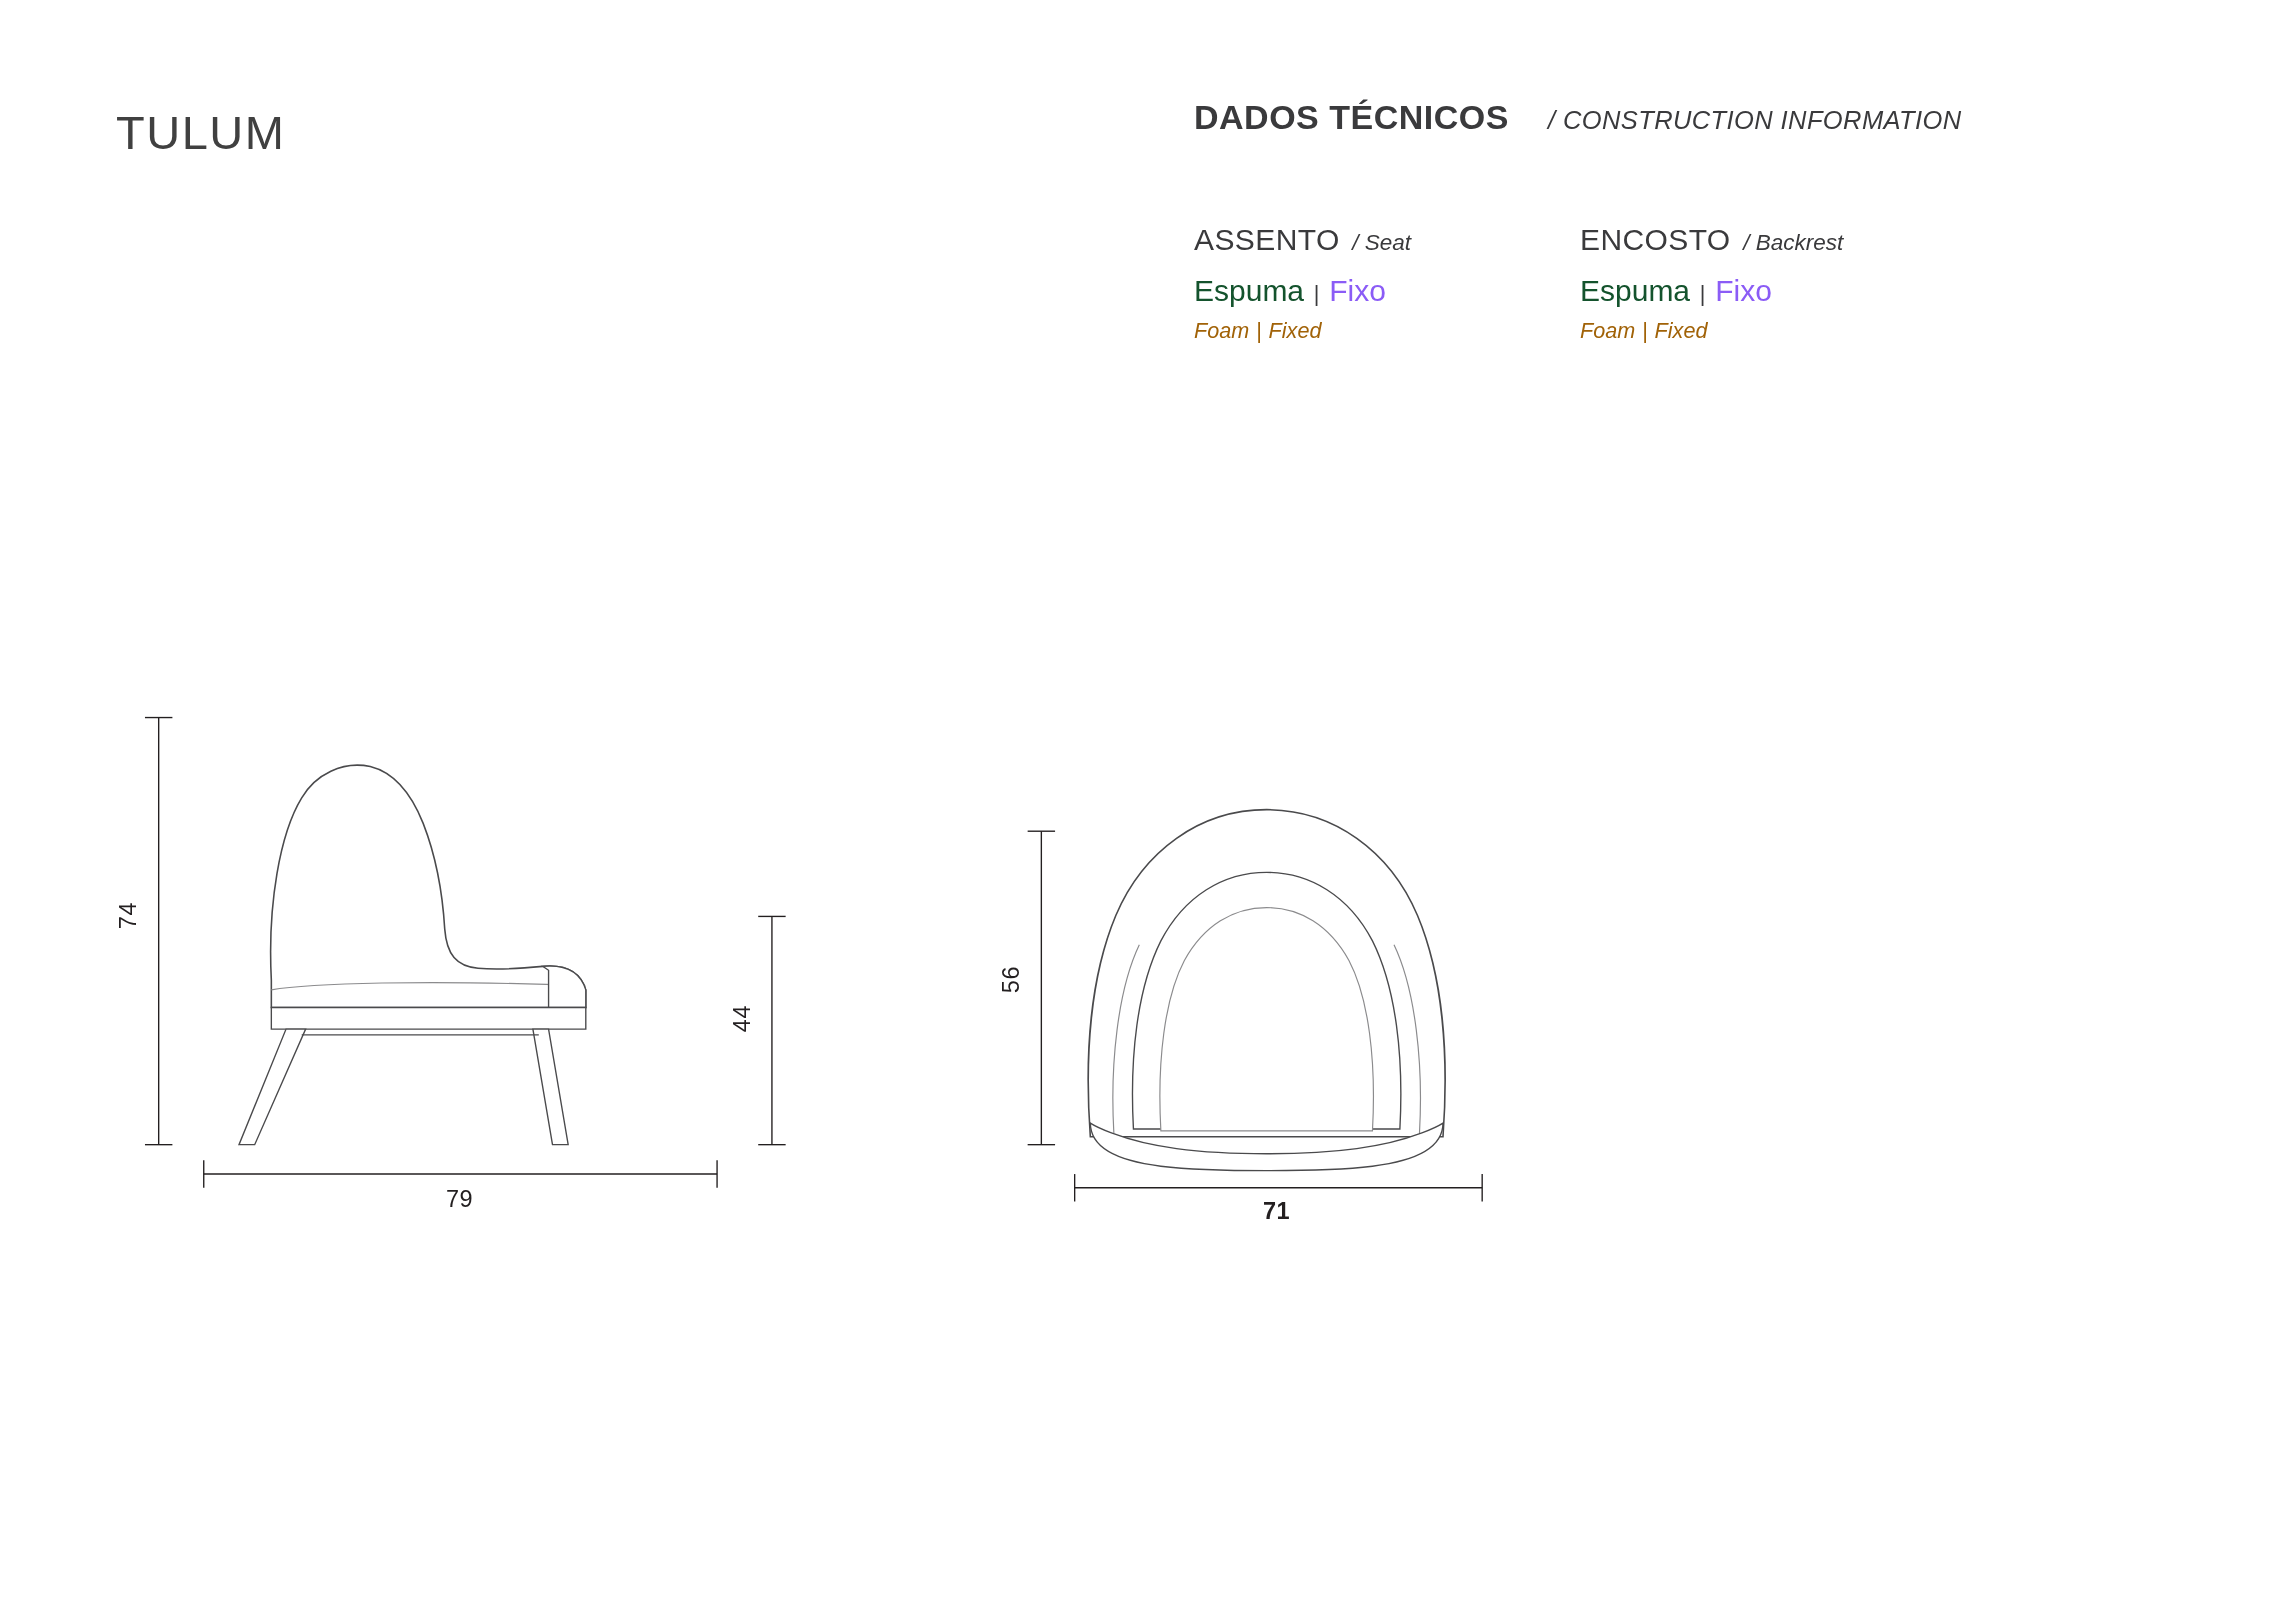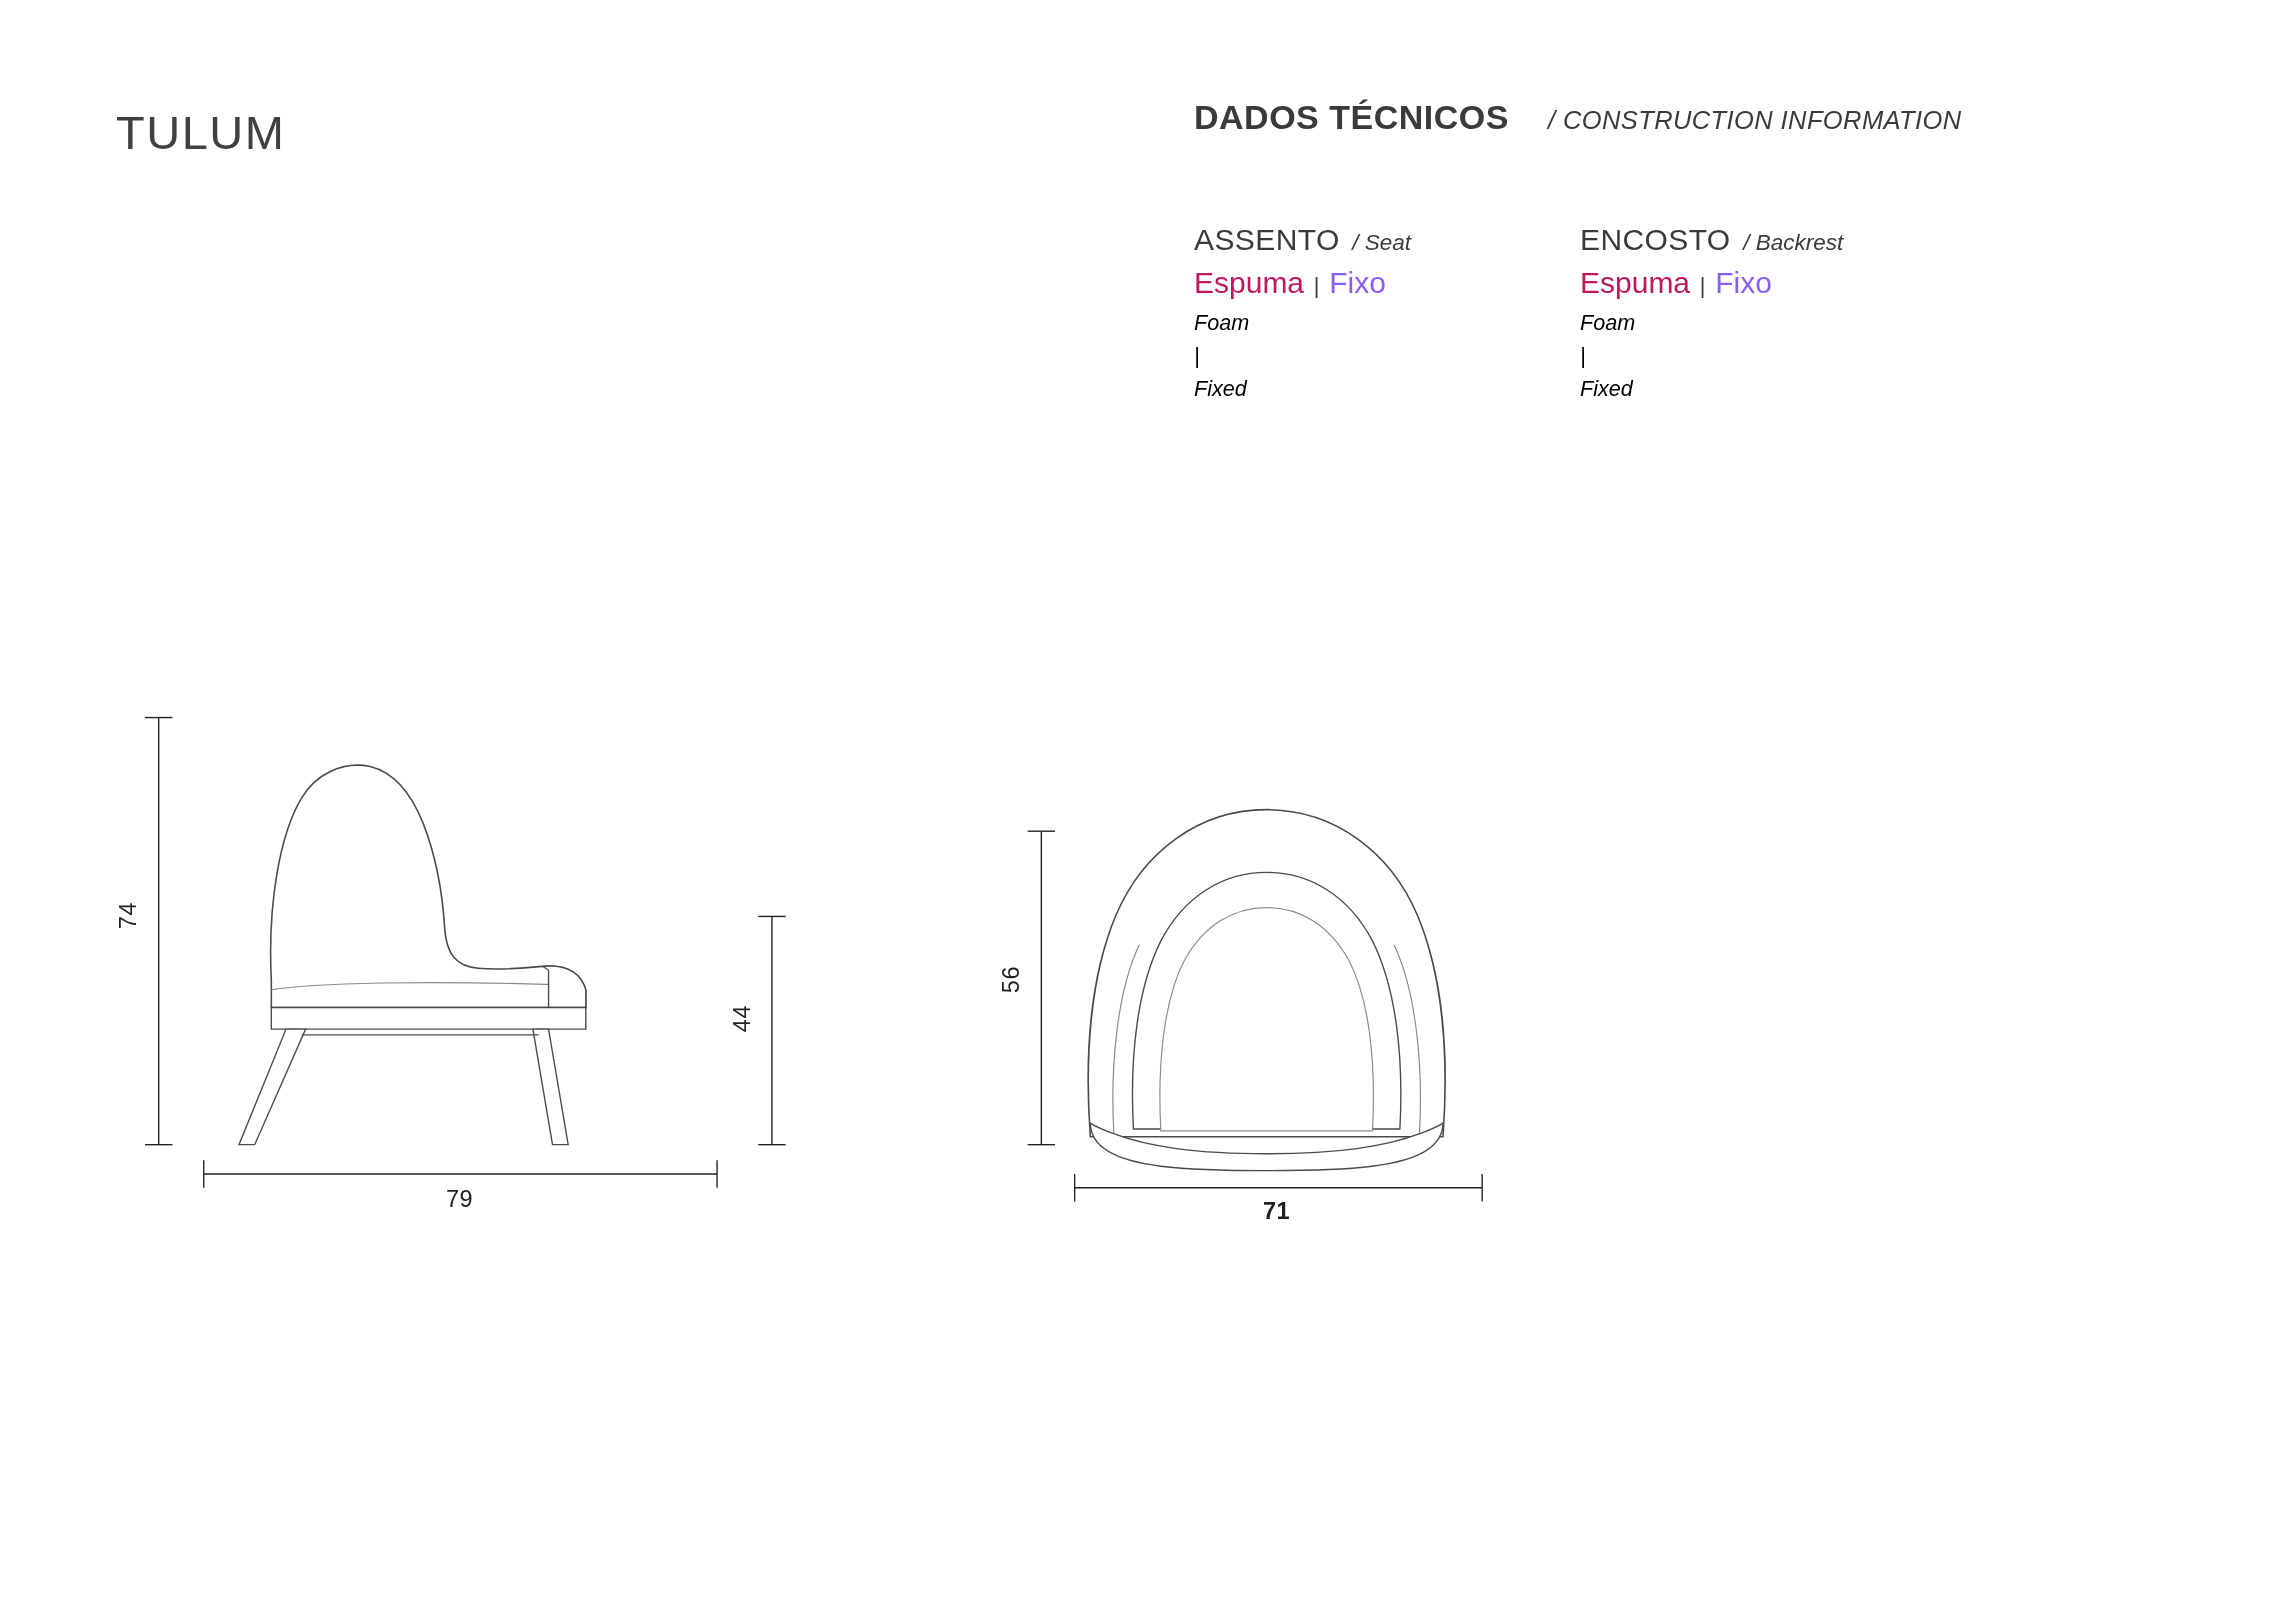--- a/index.html
+++ b/index.html
@@ -81,39 +81,39 @@
   }
 
   .spec-value {
     display: flex;
     align-items: baseline;
     gap: 9.8px;
     margin-bottom: 9.8px;
   }
   .spec-value .v1 {
     font-size: 30px;
-    color: #be185d;
+    color: #14532d;
+    margin-top: 8px;
   }
   .spec-value .sep {
     font-size: 21.6px;
     color: #3a3a3c;
   }
   .spec-value .v2 {
     font-size: 30px;
     color: #8b5cf6;
   }
 
   .spec-value-en {
     display: flex;
     align-items: baseline;
     gap: 6.9px;
     font-size: 21.6px;
     font-style: italic;
-    color: #000000;
-    flex-direction: column;
+    color: #a16207;
   }
 
   
   .drawing {
     position: absolute;
   }
   .drawing svg {
     display: block;
     overflow: visible;
   }

